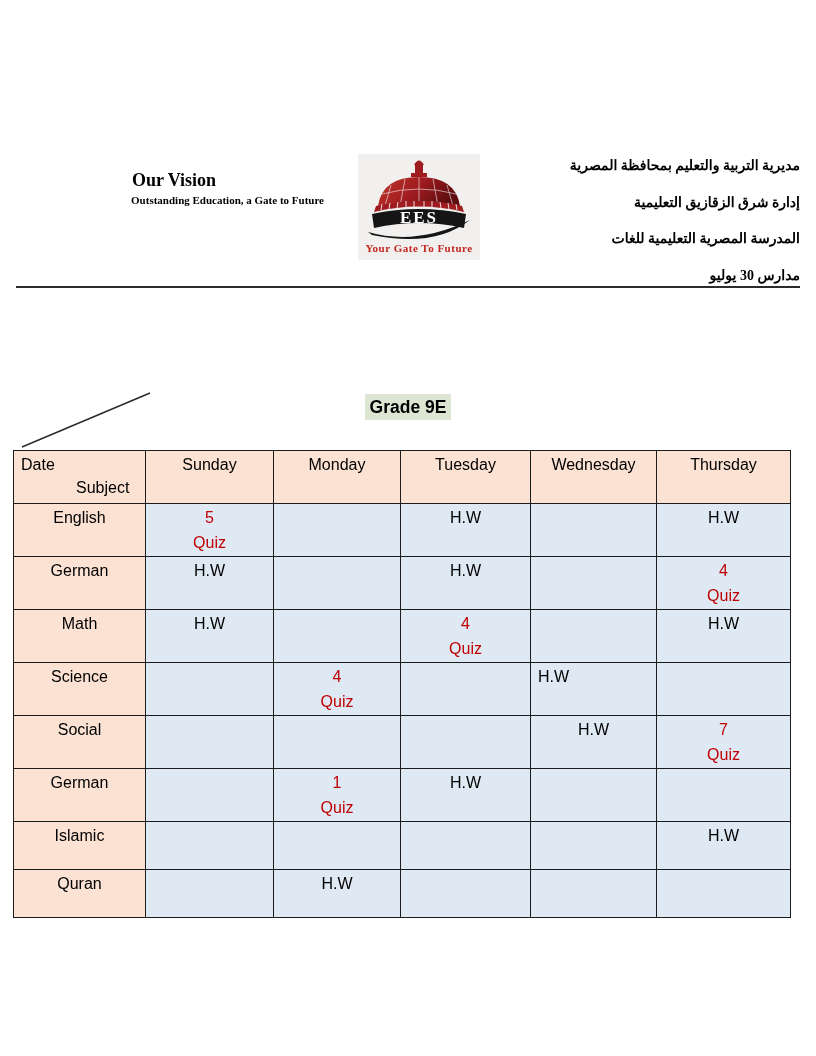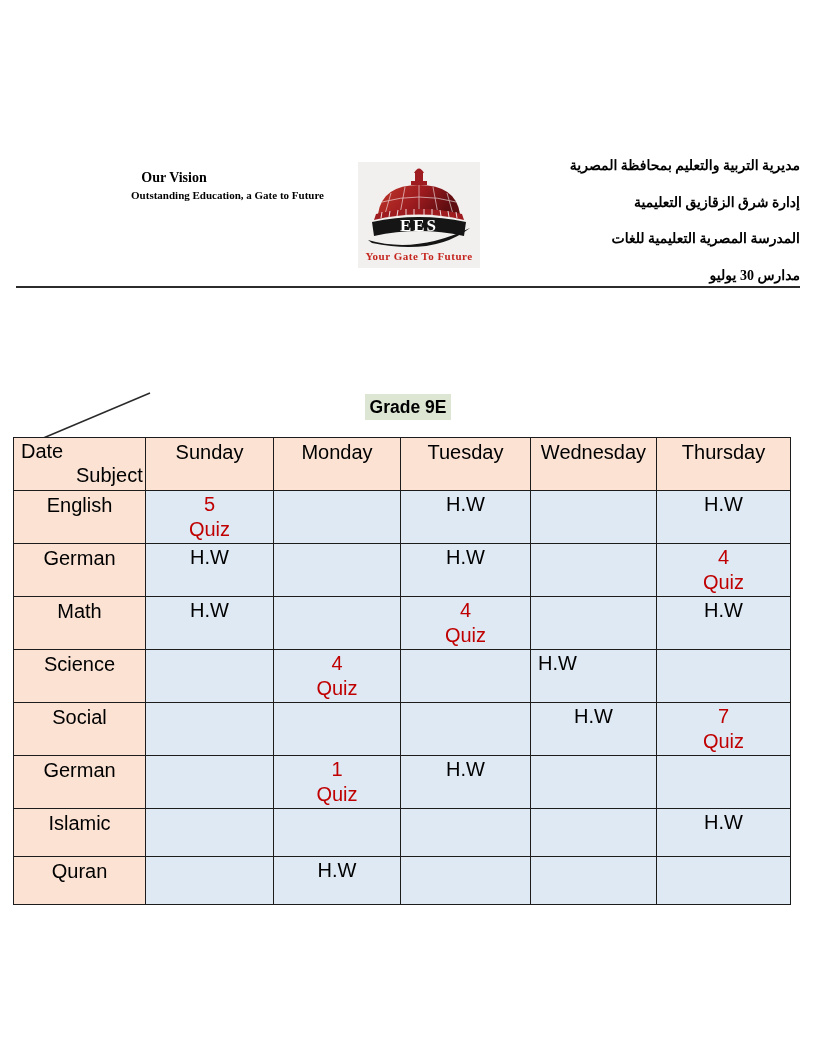--- a/index.html
+++ b/index.html
@@ -20,24 +20,24 @@
     font-family:"Liberation Sans","DejaVu Sans",sans-serif;
     overflow:hidden;
   }
   
   .vision{
     position:absolute;left:24px;top:170px;width:300px;
     text-align:center;
     font-family:"Liberation Serif","DejaVu Serif",serif;
     font-weight:bold;color:#000;
   }
-  .vision .v-title{font-size:14px;margin-bottom:3px;}
+  .vision .v-title{font-size:18px;margin-bottom:3px;}
   .vision .v-sub{font-size:11px;text-align:right;}
   .logo{
-    position:absolute;left:358px;top:162px;width:122px;height:106px;
+    position:absolute;left:358px;top:154px;width:122px;height:106px;
     background:#f2f0ee;text-align:center;
   }
   .logo svg{display:block;}
   .logo .tagline{
     font-family:"Liberation Serif","DejaVu Serif",serif;
     font-weight:bold;font-size:11px;letter-spacing:0.5px;
     color:#c5251f;white-space:nowrap;margin-top:-2px;
   }
   .dome-main{fill:url(#domeGrad);}
   .dome-dark{fill:var(--logo-red);}
@@ -57,23 +57,23 @@
   
   .doc-title{position:absolute;top:356px;left:0;width:100%;text-align:center;}
   .grade-line{position:absolute;top:396px;left:0;width:100%;text-align:center;}
   .hl{
     background:var(--hl);
     font-weight:bold;font-size:17.5px;color:#000;
     padding:3px 5px;line-height:22px;
   }
   
   table.schedule{
-    position:absolute;left:13px;top:437px;width:777px;
+    position:absolute;left:13px;top:450px;width:777px;
     border-collapse:collapse;table-layout:fixed;
-    font-size:20px;color:#000;
+    font-size:16px;color:#000;
   }
   table.schedule th,table.schedule td{
     border:1.5px solid var(--border);
     vertical-align:top;padding-top:2px;
     font-weight:normal;
   }
   thead tr{height:53px;}
   tbody tr{height:52px;}
   tbody tr:nth-child(7),tbody tr:nth-child(8){height:48px;}
   th.corner{background:var(--peach);text-align:left;}

